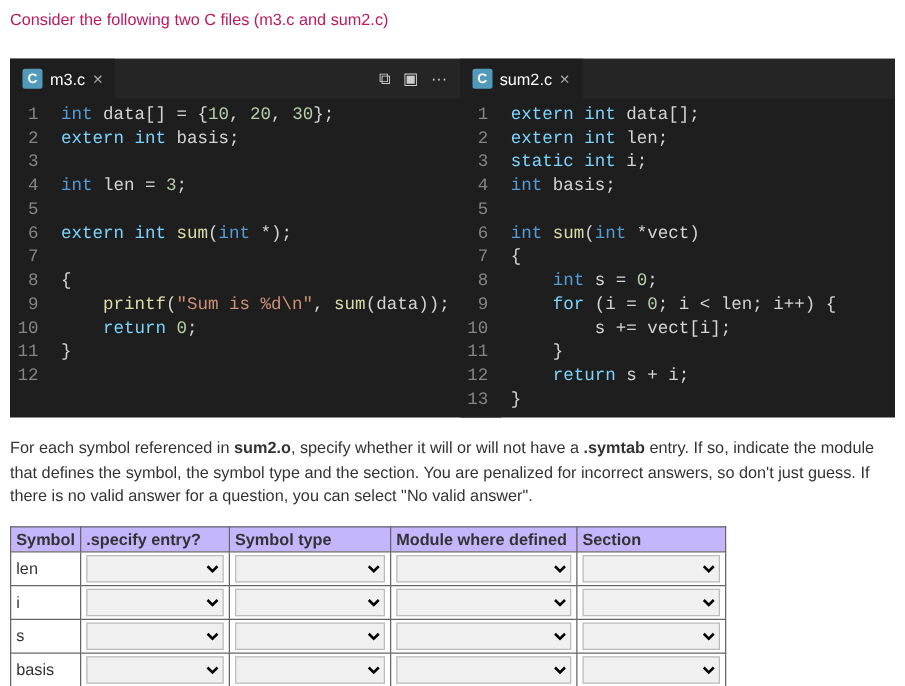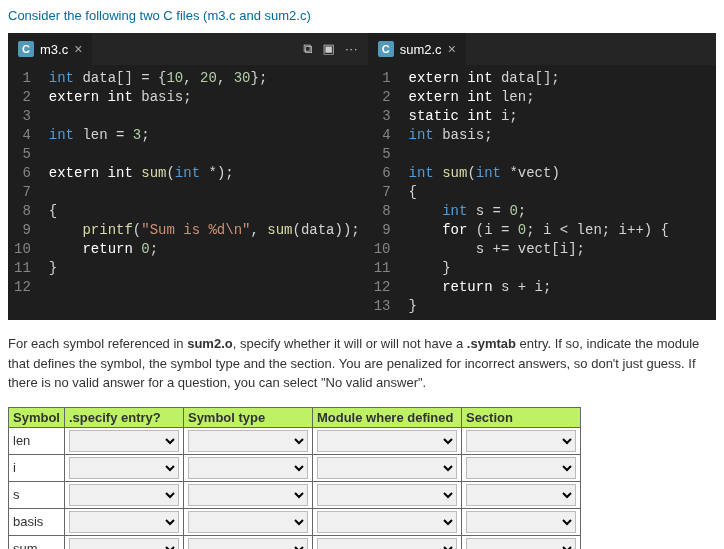--- a/index.html
+++ b/index.html
@@ -1,40 +1,40 @@
 <!DOCTYPE html>
 <html><head>
 <meta charset="utf-8">
 <style>
   * { box-sizing: border-box; margin: 0; padding: 0; }
   body { font-family: Arial, sans-serif; font-size: 13px; color: #333; background: #fff; width: 724px; }
   .container { padding: 8px; }
-  .question-text { margin-bottom: 10px; color: #0369a1; }
+  .question-text { margin-bottom: 24px; color: #be185d; }
   .editor-area { display: flex; gap: 0; margin-bottom: 14px; }
   .editor-pane { flex: 1; background: #1e1e1e; }
   .tab-bar { background: #252526; display: flex; align-items: center; height: 32px; }
   .tab { display: flex; align-items: center; padding: 0 10px; height: 100%; background: #1e1e1e; color: #ccc; gap: 6px; }
   .tab-label { color: #ffffff; }
   .c-badge { background: #519aba; color: #fff; width: 16px; height: 16px; display: inline-flex; align-items: center; justify-content: center; font-weight: bold; font-size: 11px; border-radius: 2px; }
   .tab-close { color: #aaa; font-size: 14px; cursor: pointer; }
   .tab-icons-right { margin-left: auto; display: flex; gap: 10px; padding-right: 10px; color: #ccc; }
   .code-area { font-family: Consolas, "Courier New", monospace; font-size: 14px; display: flex; }
   .gutter { background: #1e1e1e; color: #858585; text-align: right; padding: 4px 10px 4px 6px; user-select: none; }
   .gutter div { height: 19px; line-height: 19px; }
   .code { padding: 4px 8px; color: #d4d4d4; }
   .code div { height: 19px; line-height: 19px; white-space: pre; }
-  .kw { color: #ffffff; }
+  .kw { color: #7dd3fc; }
   .type { color: #569cd6; }
   .fn { color: #dcdcaa; }
   .num { color: #b5cea8; }
   .str { color: #ce9178; }
   .instructions { margin-bottom: 14px; line-height: 1.5; }
   table.answer { border-collapse: collapse; }
   table.answer th, table.answer td { border: 1px solid #666; padding: 2px 4px; font-size: 13px; }
-  table.answer th { text-align: left; font-weight: bold; background: #bef264; }
+  table.answer th { text-align: left; font-weight: bold; background: #c4b5fd; }
   .symcell { width: 50px; }
   select { width: 100%; min-width: 110px; height: 22px; font-size: 12px; background: #f0f0f0; border: 1px solid #bbb; }
   .col-symtab select { width: 110px; }
   .col-type select { width: 120px; }
   .col-module select { width: 140px; }
   .col-section select { width: 100px; }
 </style>
 </head>
 <body>
 <div class="container">

